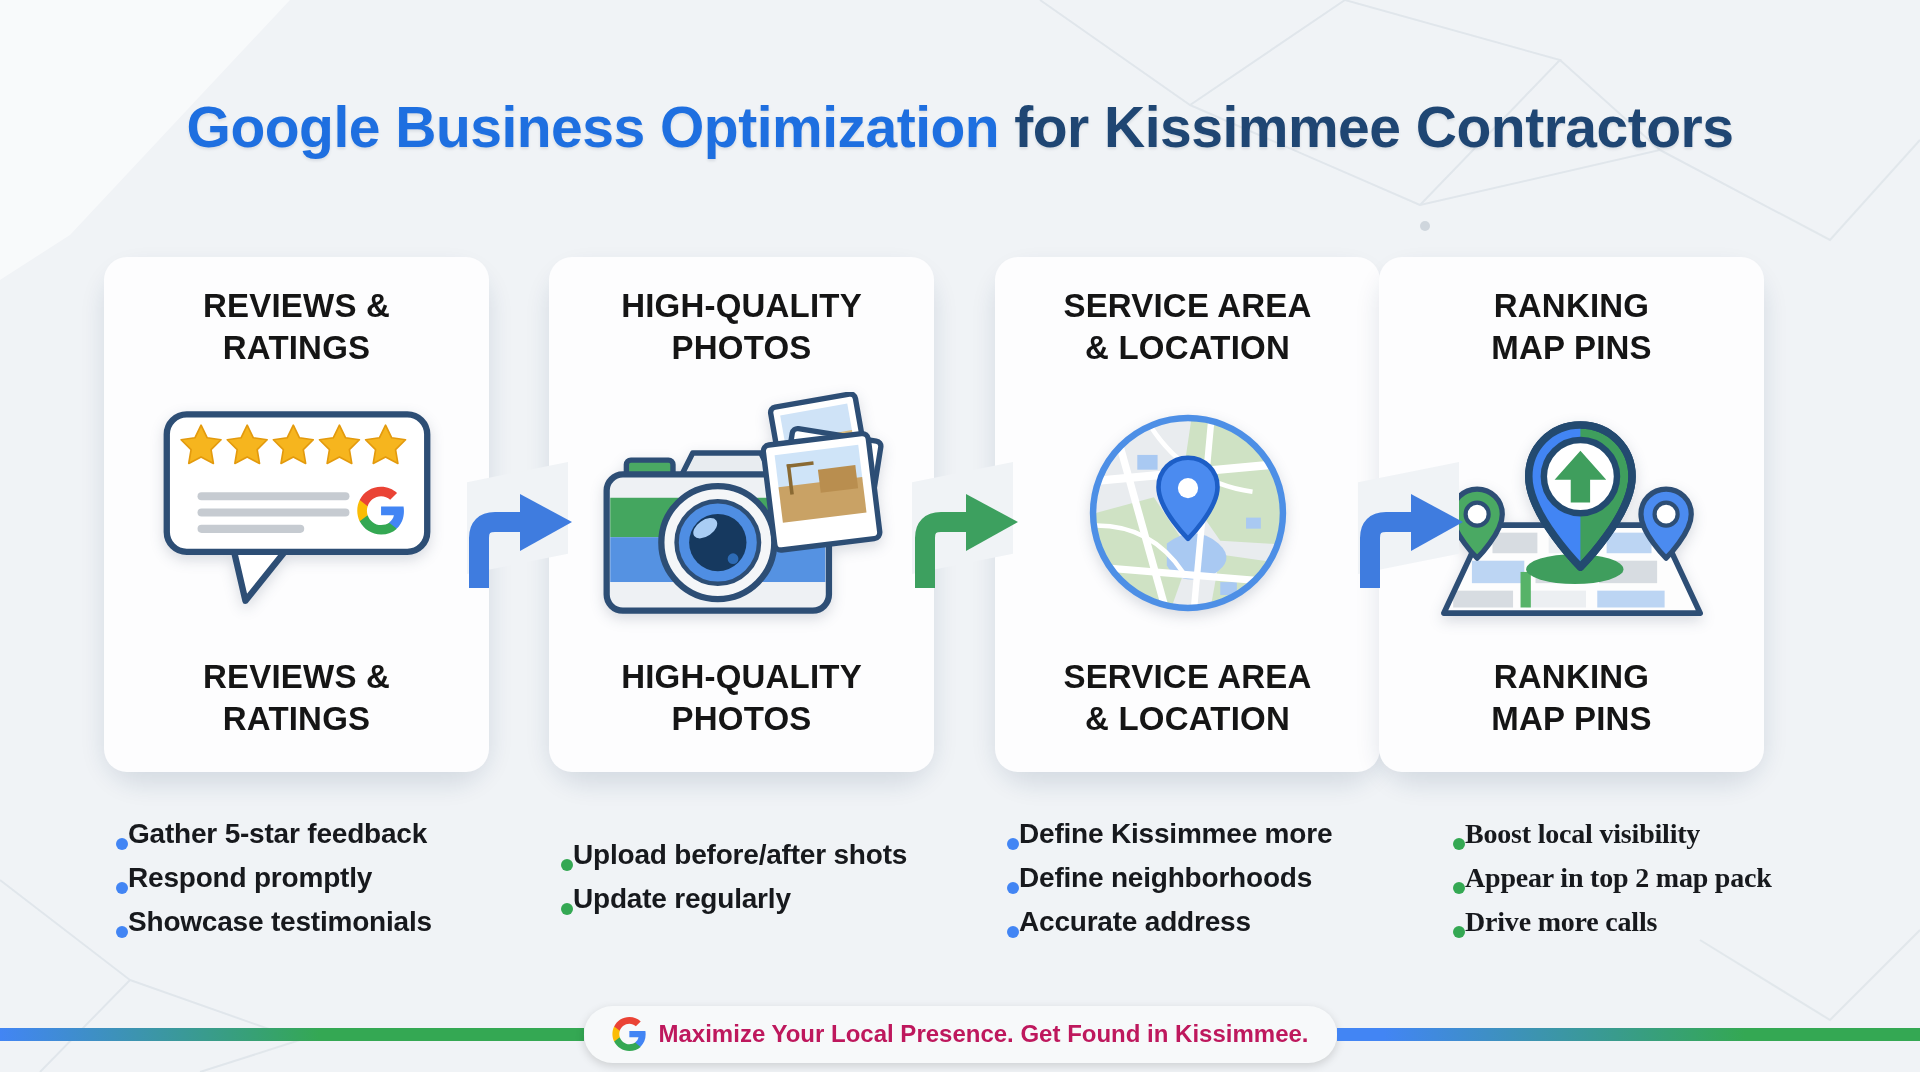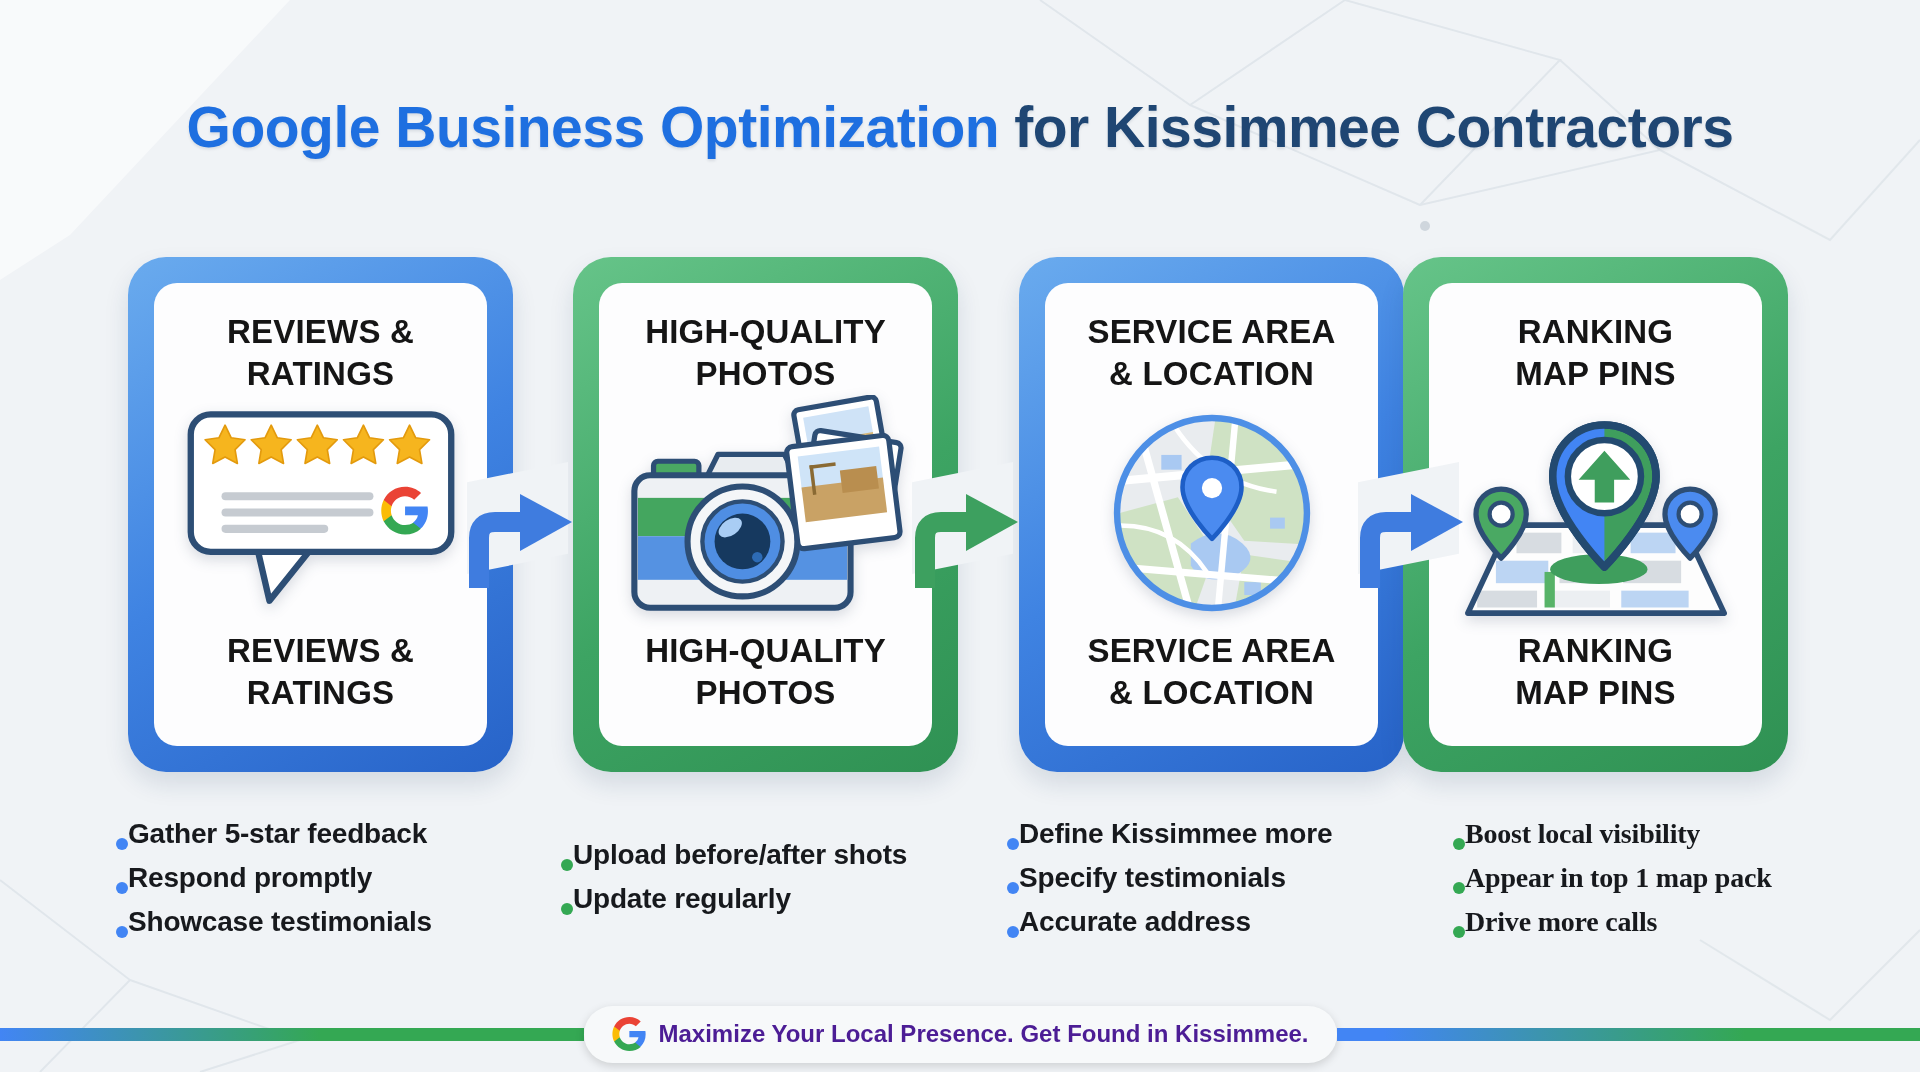--- a/index.html
+++ b/index.html
@@ -13,23 +13,22 @@
   .title{
     position:absolute;top:94px;left:0;width:1920px;text-align:center;
     font-size:57px;font-weight:bold;letter-spacing:-0.5px;white-space:nowrap;
     text-shadow:0 2px 3px rgba(10,30,60,.10);
   }
   .title .hl{color:#1e6fe0;}
   .title .rest{color:#1f4673;margin-left:15px;}
   
   .card{
     position:absolute;top:257px;width:385px;height:515px;border-radius:38px;
-    padding:26px;box-sizing:border-box;
+    padding:0;box-sizing:border-box;
     box-shadow:0 12px 24px rgba(25,55,95,.13);
-    margin-left:24px;
   }
   .card.blue{background:linear-gradient(150deg,#6aabee 0%,#3f83e2 50%,#2763c8 100%);}
   .card.green{background:linear-gradient(150deg,#66c489 0%,#3da463 55%,#2f9153 100%);}
   .card-inner{
     width:100%;height:100%;background:#fdfdfe;border-radius:23px;
     display:flex;flex-direction:column;justify-content:space-between;align-items:center;
     padding:28px 8px 32px;box-sizing:border-box;
   }
   .card-label{
     font-size:33px;font-weight:bold;color:#151515;text-align:center;
@@ -54,21 +53,21 @@
   .dot{width:12px;height:12px;border-radius:50%;flex:none;}
   .dot.blue{background:#4285F4;} .dot.green{background:#34A853;}
   
   .footer{position:absolute;left:0;right:0;top:1003px;height:62px;display:flex;align-items:center;}
   .footer .line{height:13px;flex:1;}
   .footer .line.left{background:linear-gradient(90deg,#4285f4 0%,#34a853 55%);}
   .footer .line.right{background:linear-gradient(90deg,#4285f4 8%,#34a853 70%);}
   .pill{
     display:flex;align-items:center;gap:13px;background:#f7f9fa;border-radius:32px;
     padding:0 28px;height:57px;box-shadow:0 3px 10px rgba(0,0,0,.15);
-    font-size:24px;font-weight:600;color:#4c1d95;white-space:nowrap;flex:none;
+    font-size:24px;font-weight:600;color:#be185d;white-space:nowrap;flex:none;
   }
 </style>
 </head>
 <body>
 
 <svg style="position:absolute;width:0;height:0" aria-hidden="true">
   <defs>
     <g id="g-logo-src">
       <path fill="#4285F4" d="M47.5 24.5c0-1.6-.14-3.15-.41-4.64H24.5v8.78h12.9c-.56 3-2.25 5.54-4.78 7.24v6.02h7.73c4.52-4.17 7.15-10.3 7.15-17.4z"></path>
       <path fill="#34A853" d="M24.5 48c6.48 0 11.92-2.15 15.89-5.82l-7.73-6.02c-2.15 1.44-4.9 2.29-8.16 2.29-6.27 0-11.58-4.24-13.47-9.93H3.03v6.21C6.98 42.62 15.1 48 24.5 48z"></path>
@@ -299,35 +298,35 @@
       <span>Update regularly</span>
     </li>
 </ul>
 <ul class="bullets b3">
   <li>
       <span class="dot blue"></span>
       <span>Define Kissimmee more</span>
     </li>
   <li>
       <span class="dot blue"></span>
-      <span>Specify testimonials</span>
+      <span>Define neighborhoods</span>
     </li>
   <li>
       <span class="dot blue"></span>
       <span>Accurate address</span>
     </li>
 </ul>
 <ul class="bullets b4">
   <li>
       <span class="dot green"></span>
       <span>Boost local visibility</span>
     </li>
   <li>
       <span class="dot green"></span>
-      <span>Appear in top 1 map pack</span>
+      <span>Appear in top 2 map pack</span>
     </li>
   <li>
       <span class="dot green"></span>
       <span>Drive more calls</span>
     </li>
 </ul>
 
 <div class="footer">
   <div class="line left"></div>
   <div class="pill">

